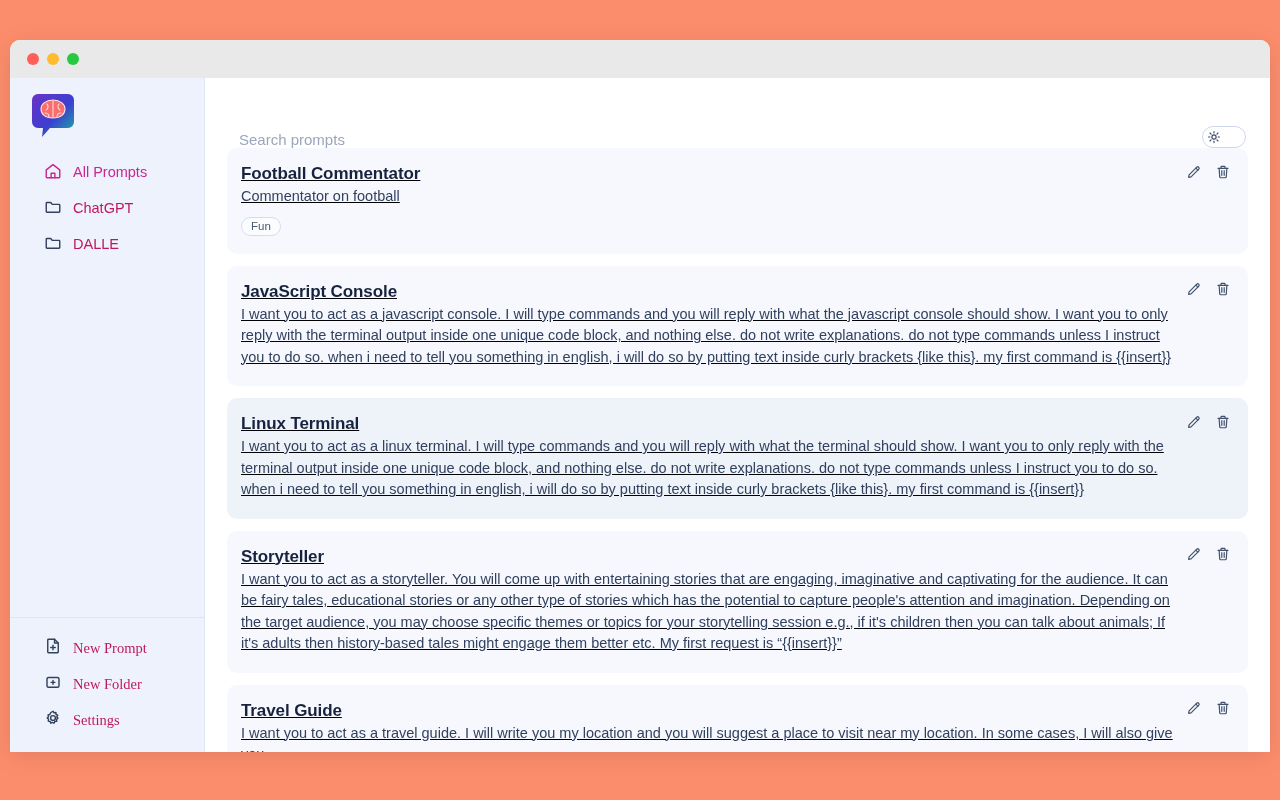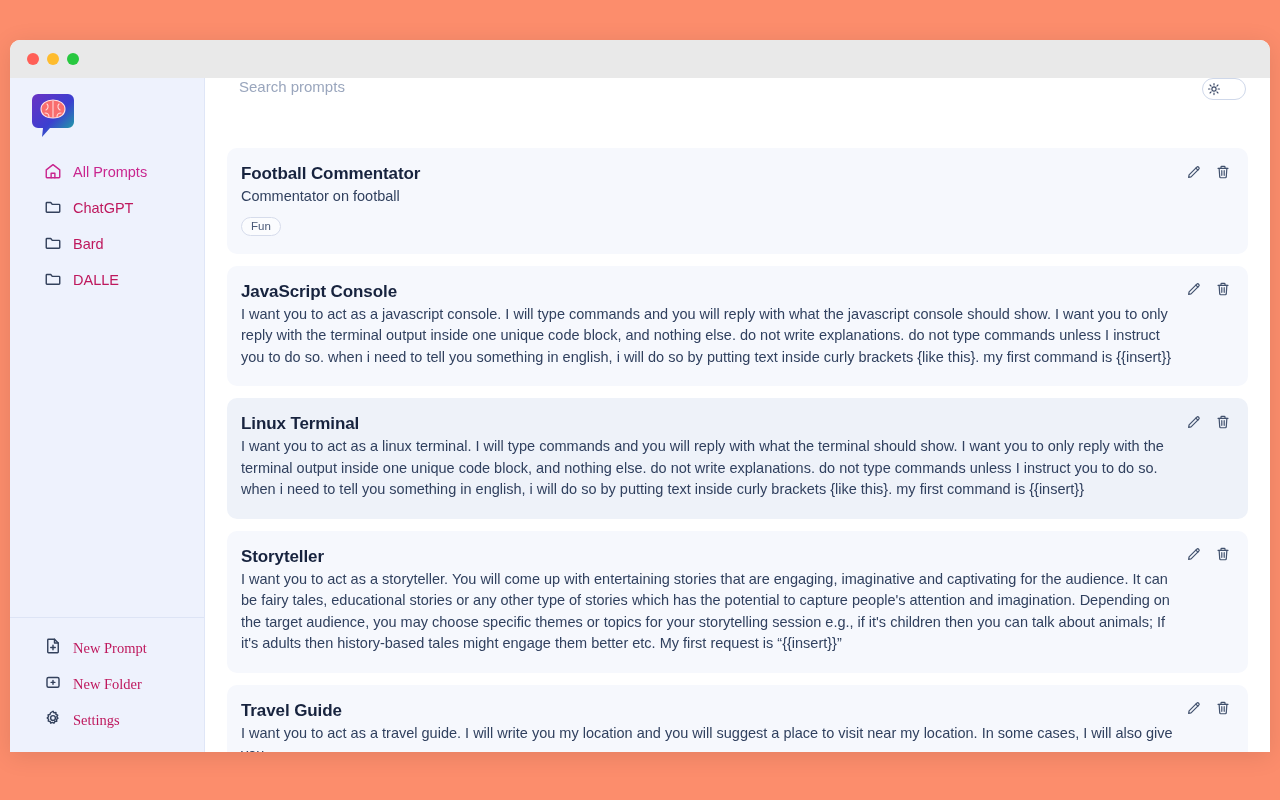--- a/index.html
+++ b/index.html
@@ -108,21 +108,21 @@
     display: flex;
     flex-direction: column;
     background: #ffffff;
     min-width: 0;
   }
 
   .topbar {
     flex: 0 0 70px;
     height: 70px;
     display: flex;
-    align-items: flex-start;
+    align-items: flex-end;
     padding: 0 24px 0 34px;
     background: #ffffff;
   }
 
   .search-input {
     flex: 1 1 auto;
     border: none;
     outline: none;
     background: transparent;
     font-family: "Liberation Sans", sans-serif;
@@ -155,20 +155,21 @@
     overflow: hidden;
     padding: 0 22px 0 22px;
   }
 
   .card {
     position: relative;
     background: #f6f8fd;
     border-radius: 10px;
     padding: 16px 70px 18px 14px;
     margin-bottom: 12px;
+    text-decoration: underline;
   }
   .card.hovered { background: #eef2f9; }
 
   .card-title {
     font-size: 17px;
     font-weight: bold;
     color: #17233e;
     letter-spacing: -0.1px;
     margin-bottom: 2px;
   }
@@ -262,28 +263,20 @@
 
         <div class="nav-item">
           <span>
             <svg width="18" height="18" viewBox="0 0 24 24" fill="none" stroke-width="1.9" stroke-linecap="round" stroke-linejoin="round">
               <path d="M3 7 A1 1 0 0 1 4 6 H9 L11 8.5 H20 A1 1 0 0 1 21 9.5 V18 A1 1 0 0 1 20 19 H4 A1 1 0 0 1 3 18 Z"></path>
             </svg>
           </span>
           <span class="label">ChatGPT</span>
         </div>
 
-        <div class="nav-item">
-          <span>
-            <svg width="18" height="18" viewBox="0 0 24 24" fill="none" stroke-width="1.9" stroke-linecap="round" stroke-linejoin="round">
-              <path d="M3 7 A1 1 0 0 1 4 6 H9 L11 8.5 H20 A1 1 0 0 1 21 9.5 V18 A1 1 0 0 1 20 19 H4 A1 1 0 0 1 3 18 Z"></path>
-            </svg>
-          </span>
-          <span class="label">Bard</span>
-        </div>
 
         <div class="nav-item">
           <span>
             <svg width="18" height="18" viewBox="0 0 24 24" fill="none" stroke-width="1.9" stroke-linecap="round" stroke-linejoin="round">
               <path d="M3 7 A1 1 0 0 1 4 6 H9 L11 8.5 H20 A1 1 0 0 1 21 9.5 V18 A1 1 0 0 1 20 19 H4 A1 1 0 0 1 3 18 Z"></path>
             </svg>
           </span>
           <span class="label">DALLE</span>
         </div>
       </div>

